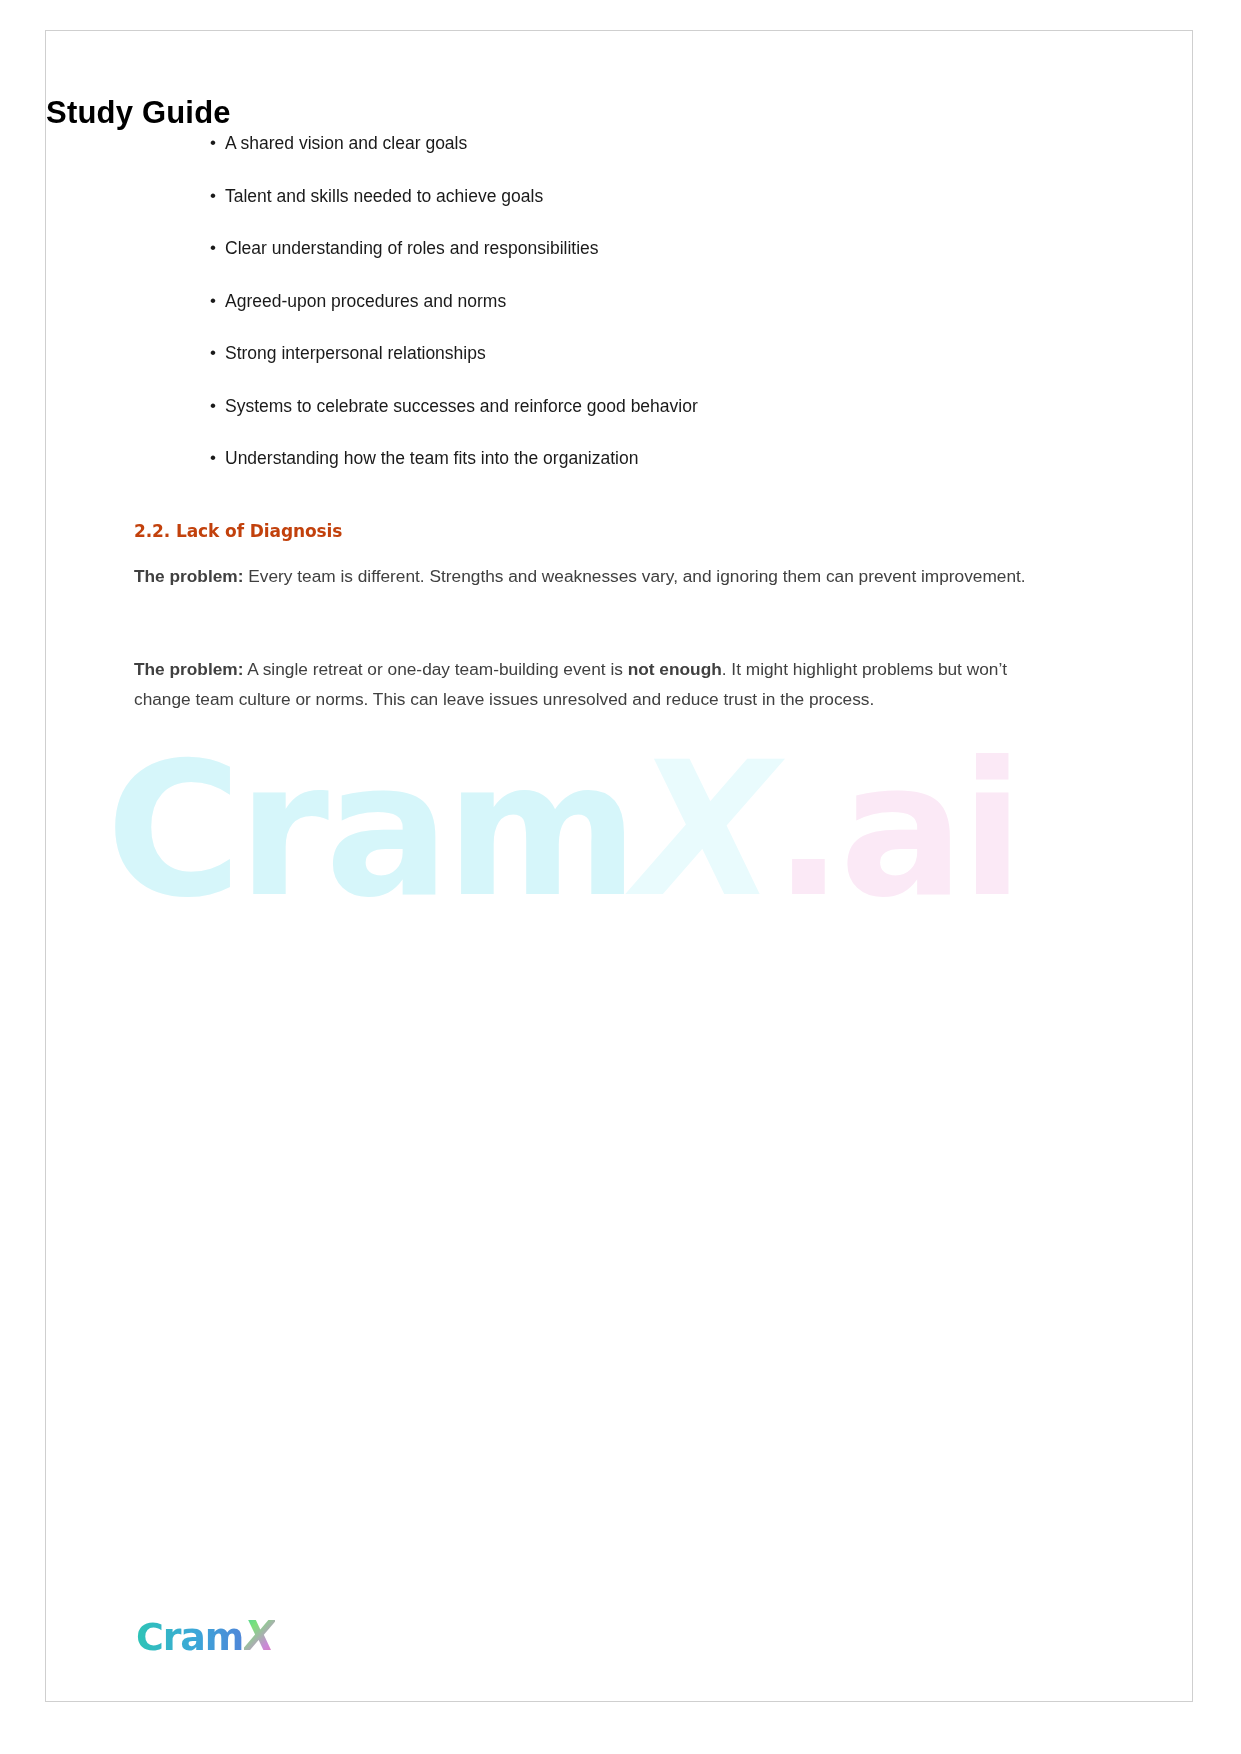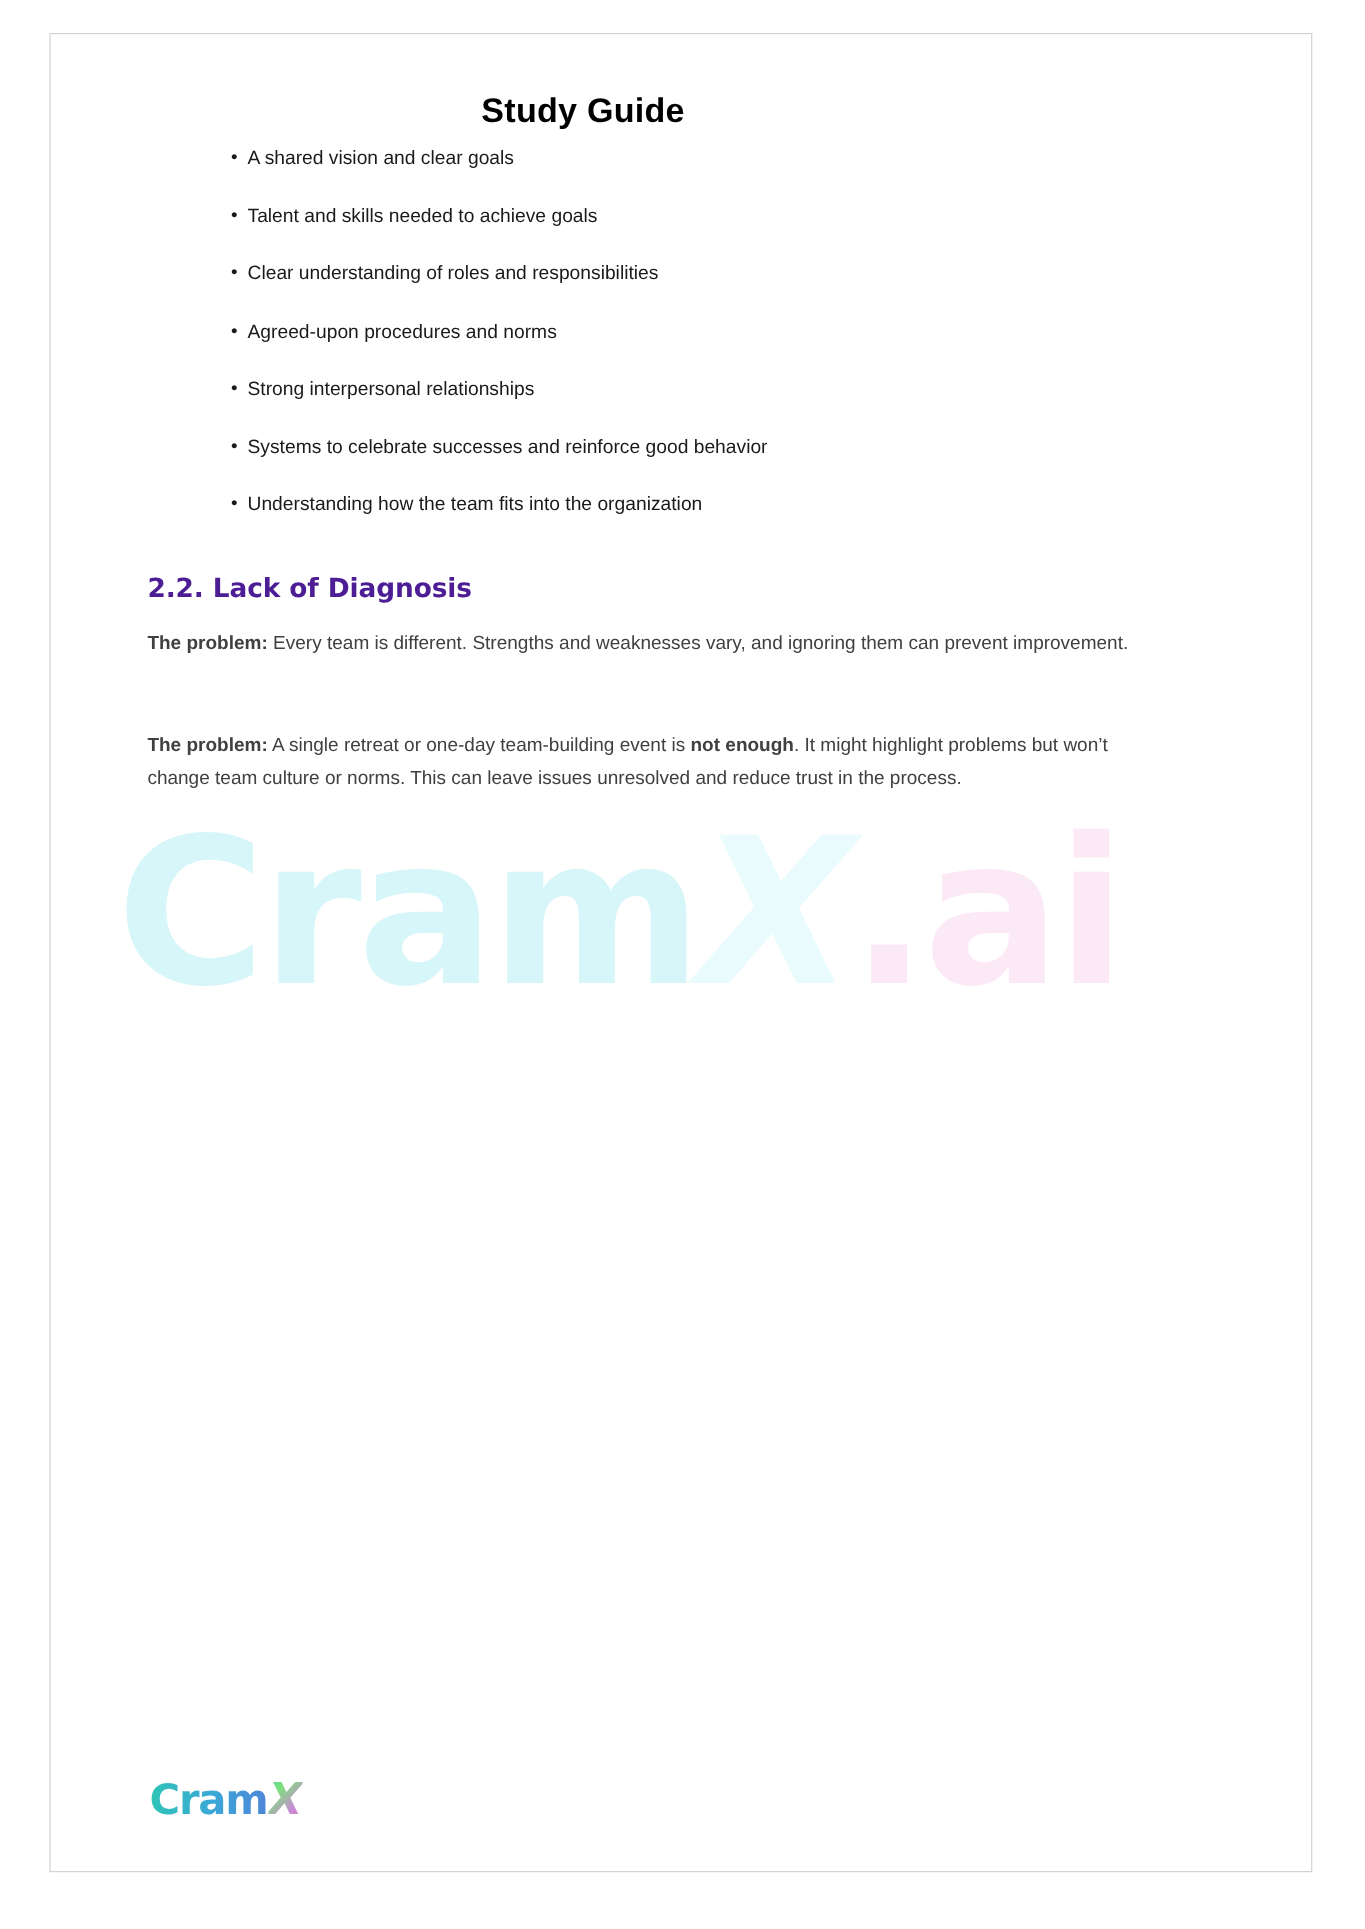--- a/index.html
+++ b/index.html
@@ -58,23 +58,23 @@
     color: #e9fbfd;
     font-style: italic;
     font-weight: 700;
   }
   .wm-dotai { color: #fbe9f6; }
 
   
   .doc-header {
     position: absolute;
     left: 0;
-    top: 52px;
+    top: 64px;
     width: 100%;
-    text-align: center;
+    text-align: left;
     padding-right: 178px;
     box-sizing: border-box;
     z-index: 3;
   }
   .doc-title {
     font-family: "Liberation Sans", sans-serif;
     font-weight: bold;
     font-size: 31px;
     color: #000000;
     letter-spacing: 0.2px;
@@ -115,23 +115,23 @@
     position: absolute;
     left: 88px;
     top: 490px;
     width: 930px;
     z-index: 2;
   }
   .section { margin: 0 0 0 0; }
 
   h2.sec-head {
     font-family: "DejaVu Sans", sans-serif;
-    font-size: 24px;
-    font-weight: bold;
-    color: #4c1d95;
+    font-size: 17px;
+    font-weight: bold;
+    color: #c2410c;
     margin: 0 0 20px 0;
     letter-spacing: -0.1px;
   }
   p.para {
     font-size: 17.3px;
     line-height: 30.5px;
     color: #404040;
     margin: 0 0 22px 0;
     text-align: left;
   }

